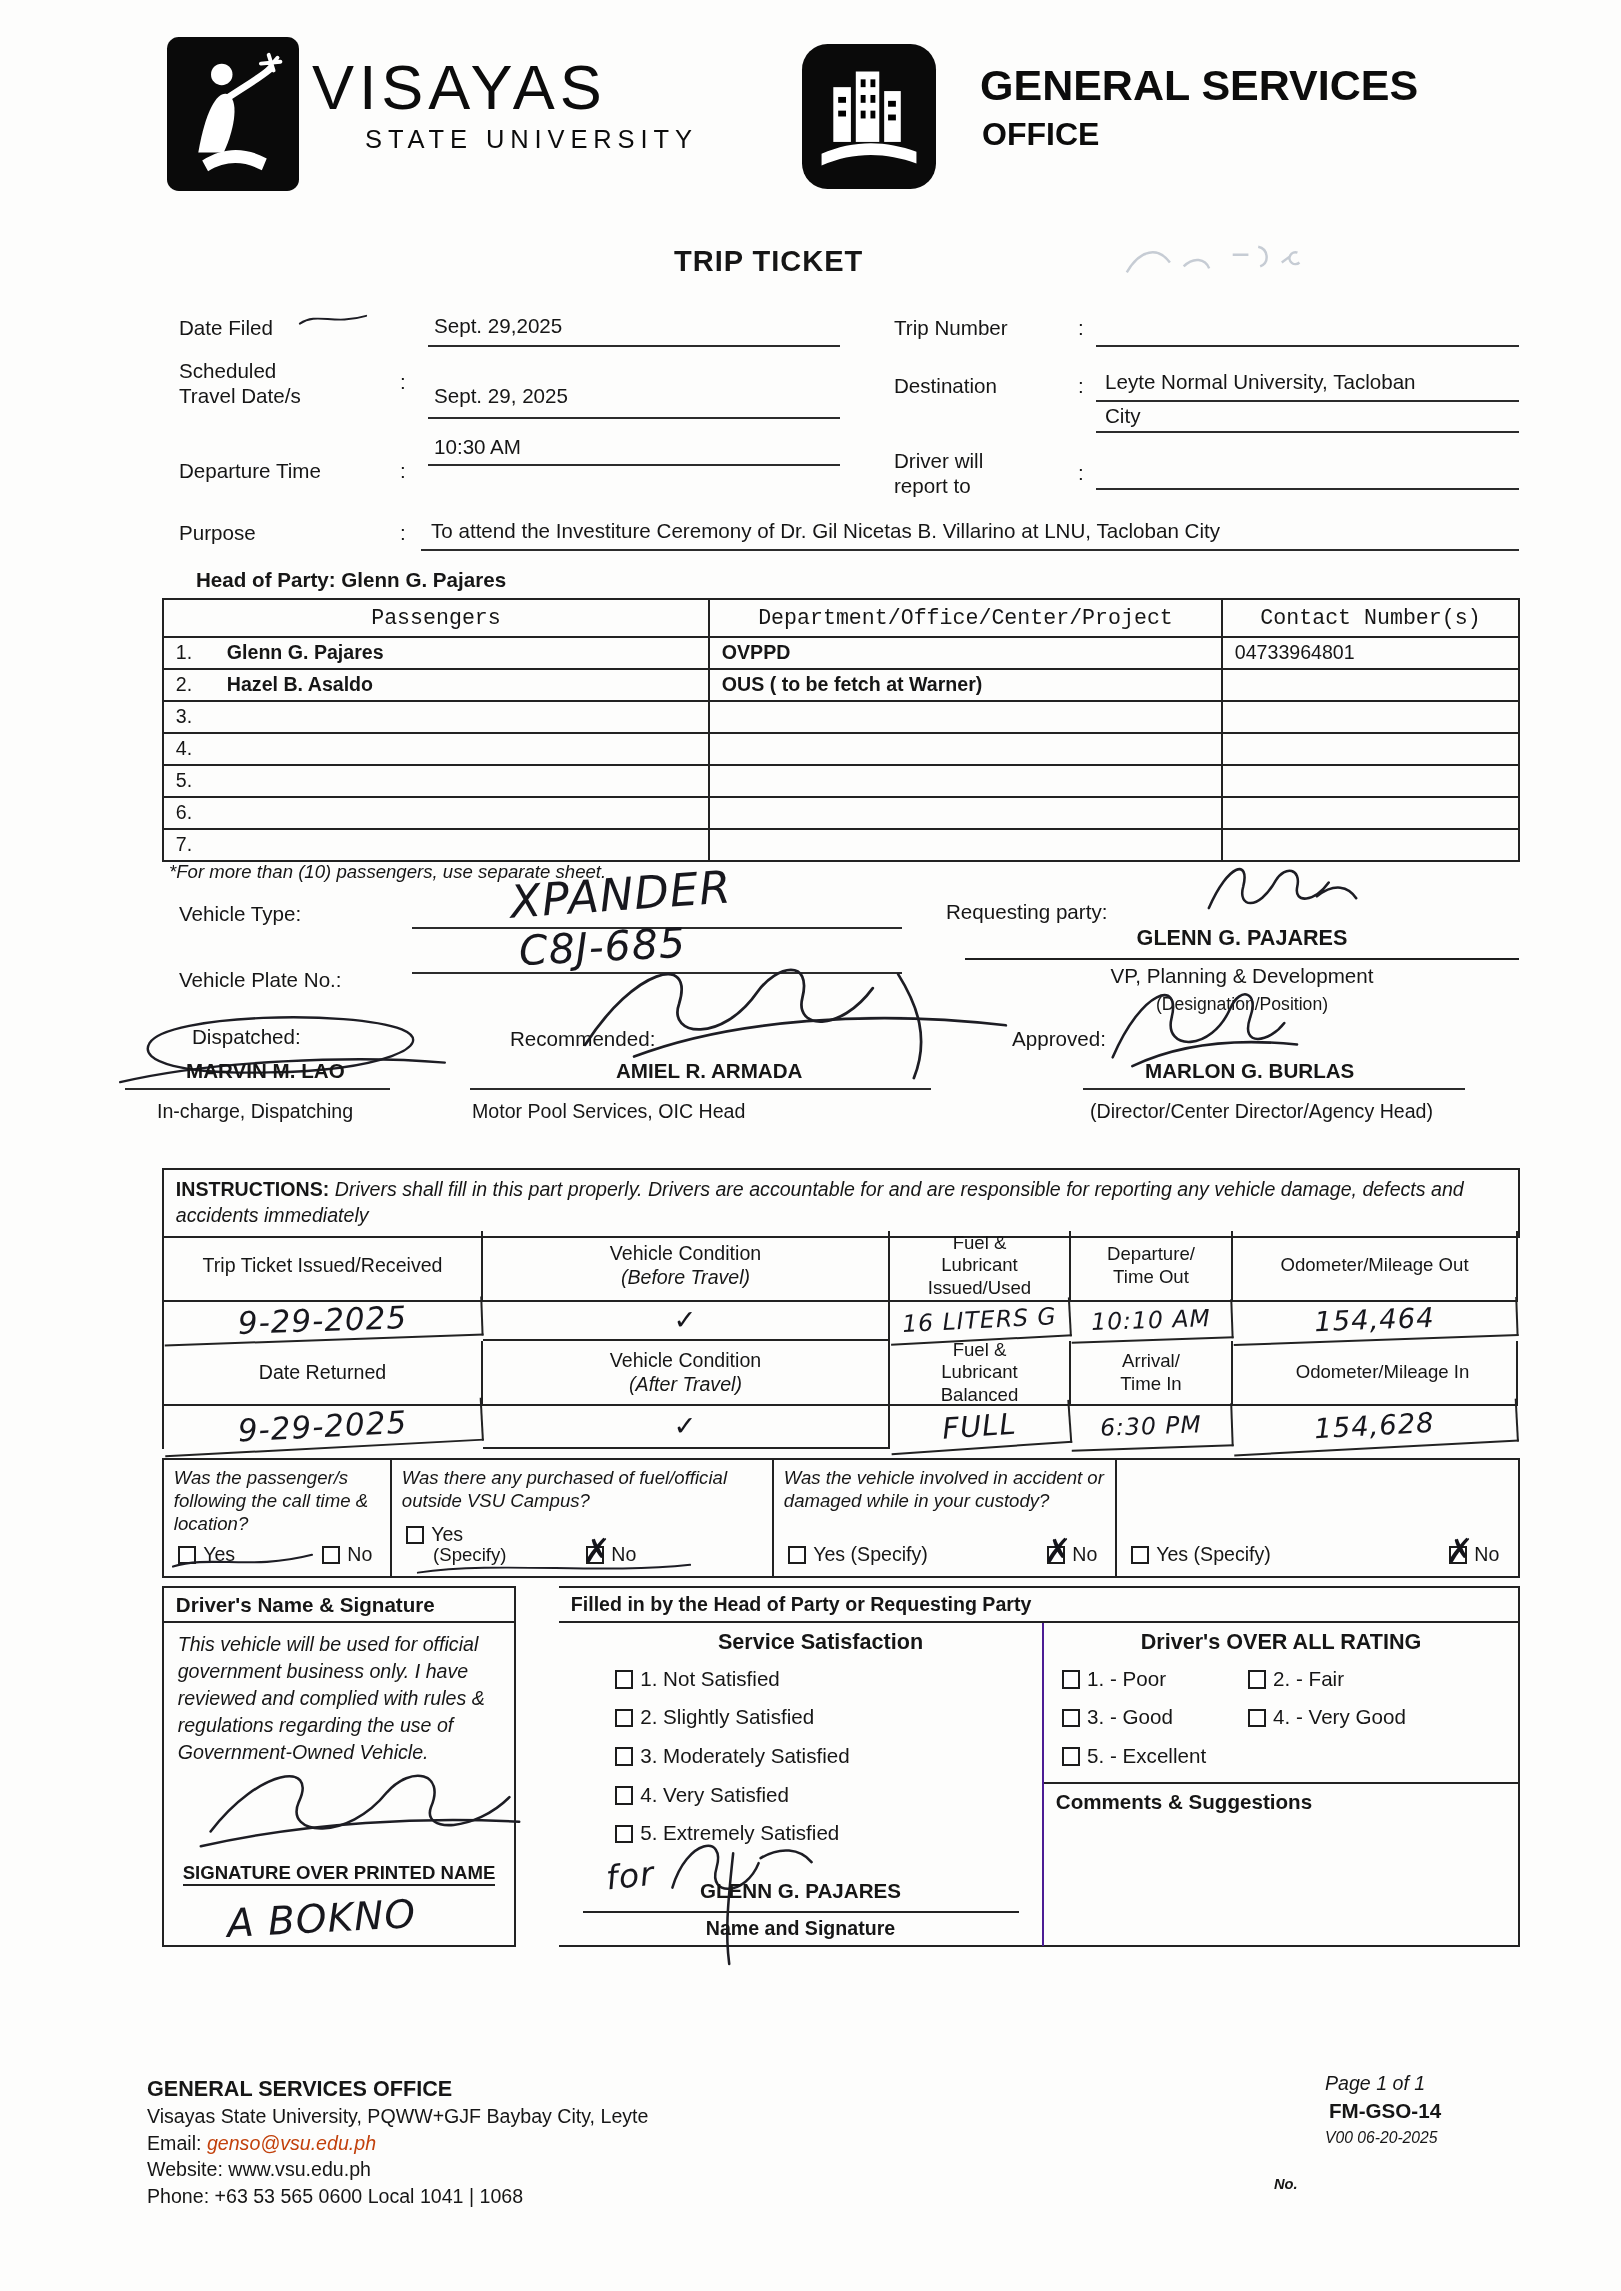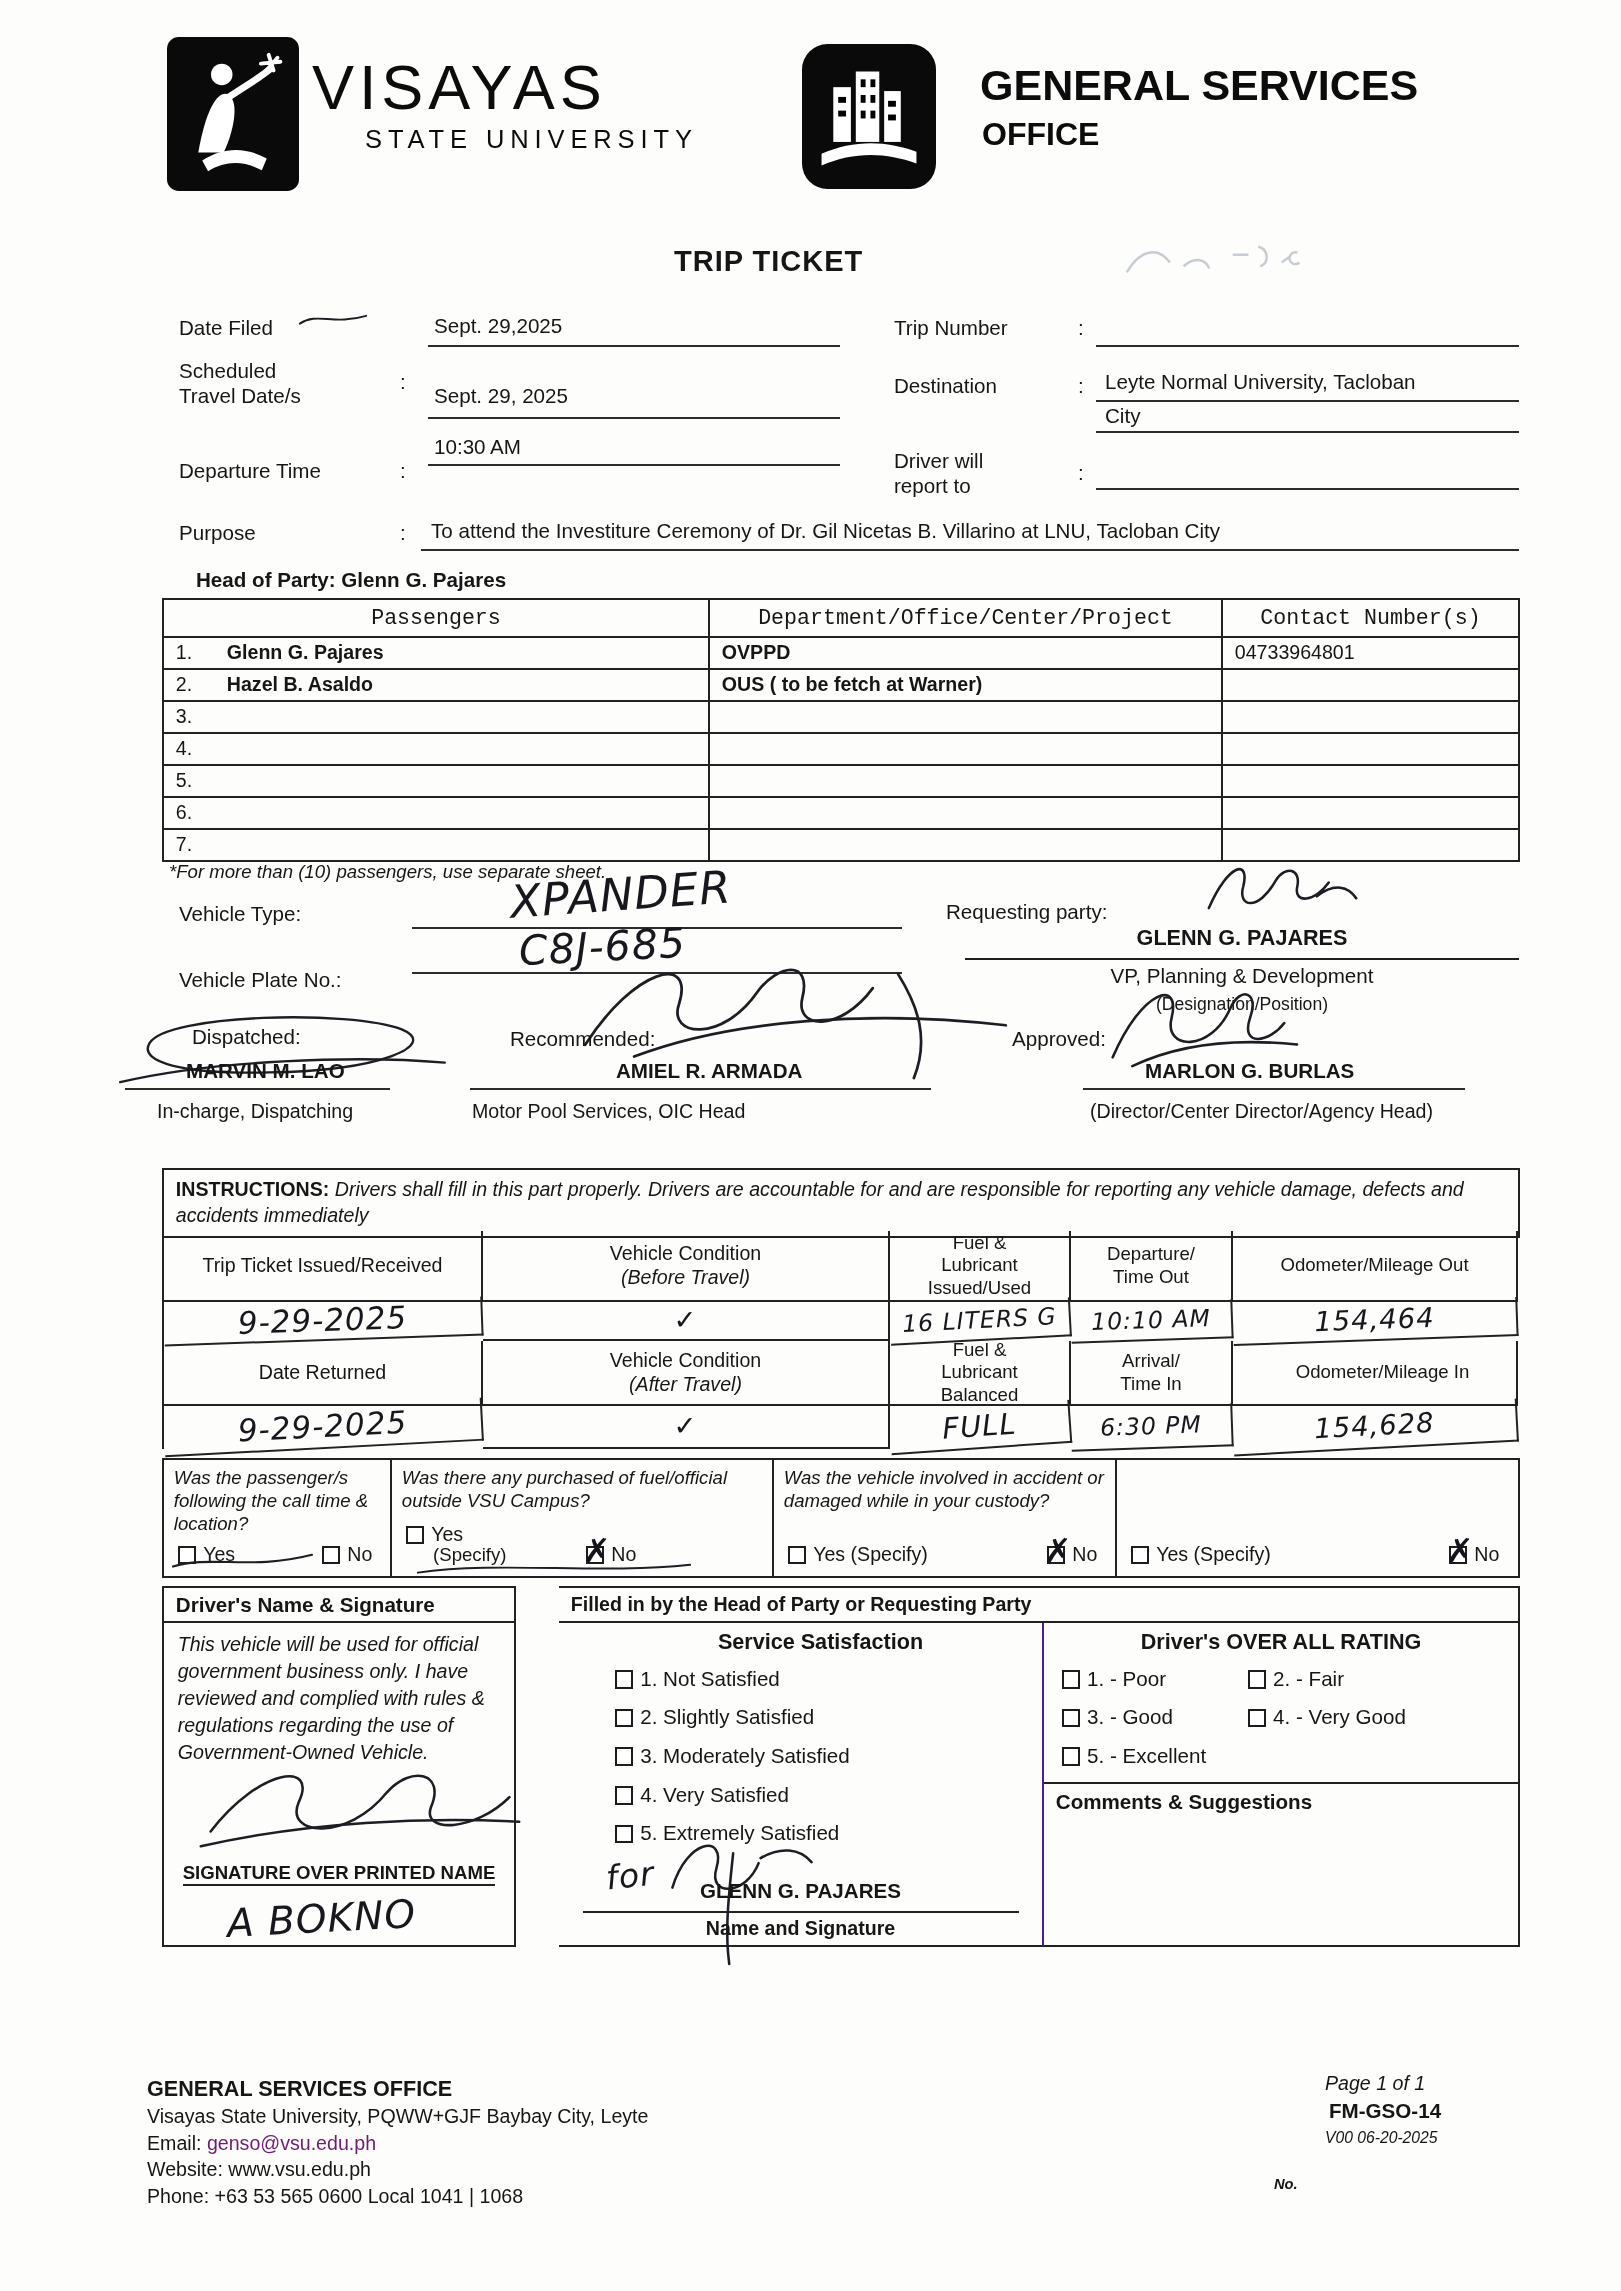--- a/index.html
+++ b/index.html
@@ -394,21 +394,21 @@
         </div>
         <div class="comments">Comments &amp; Suggestions</div>
       </div>
     </div>
   </div>
 
   <div class="abs b" style="left:147px; top:2076px; font-size:21.6px;">GENERAL SERVICES OFFICE</div>
   <div class="abs sm" style="left:147px; top:2105px;">Visayas State University, PQWW+GJF Baybay City, Leyte</div>
   <div class="abs sm" style="left:147px; top:2132px;">
     <span>Email:</span>
-    <span style="color:#701a75;">genso@vsu.edu.ph</span>
+    <span style="color:#c2410c;font-style:italic;">genso@vsu.edu.ph</span>
   </div>
   <div class="abs sm" style="left:147px; top:2158px;">Website: www.vsu.edu.ph</div>
   <div class="abs sm" style="left:147px; top:2185px;">Phone: +63 53 565 0600 Local 1041 | 1068</div>
 
   <div class="abs i sm" style="left:1325px; top:2072px;">Page 1 of 1</div>
   <div class="abs b" style="left:1329px; top:2099px; font-size:20.6px;">FM-GSO-14</div>
   <div class="abs i" style="left:1325px; top:2129px; font-size:15.7px;">V00 06-20-2025</div>
   <div class="abs b i" style="left:1274px; top:2176px; font-size:14.7px;">No.</div>
 
 </div>

